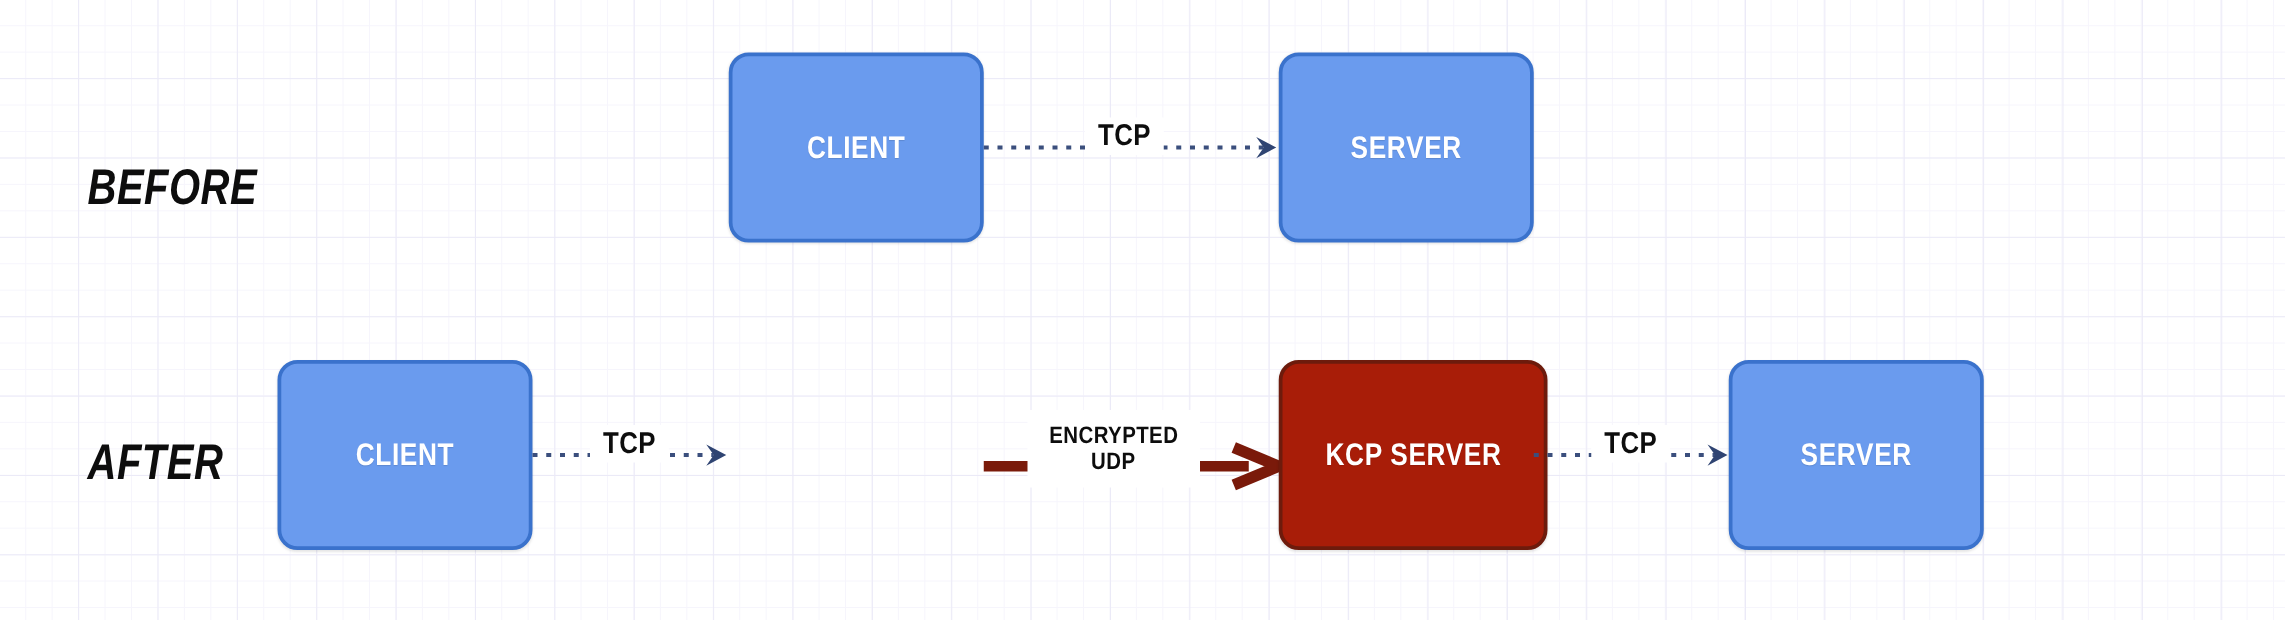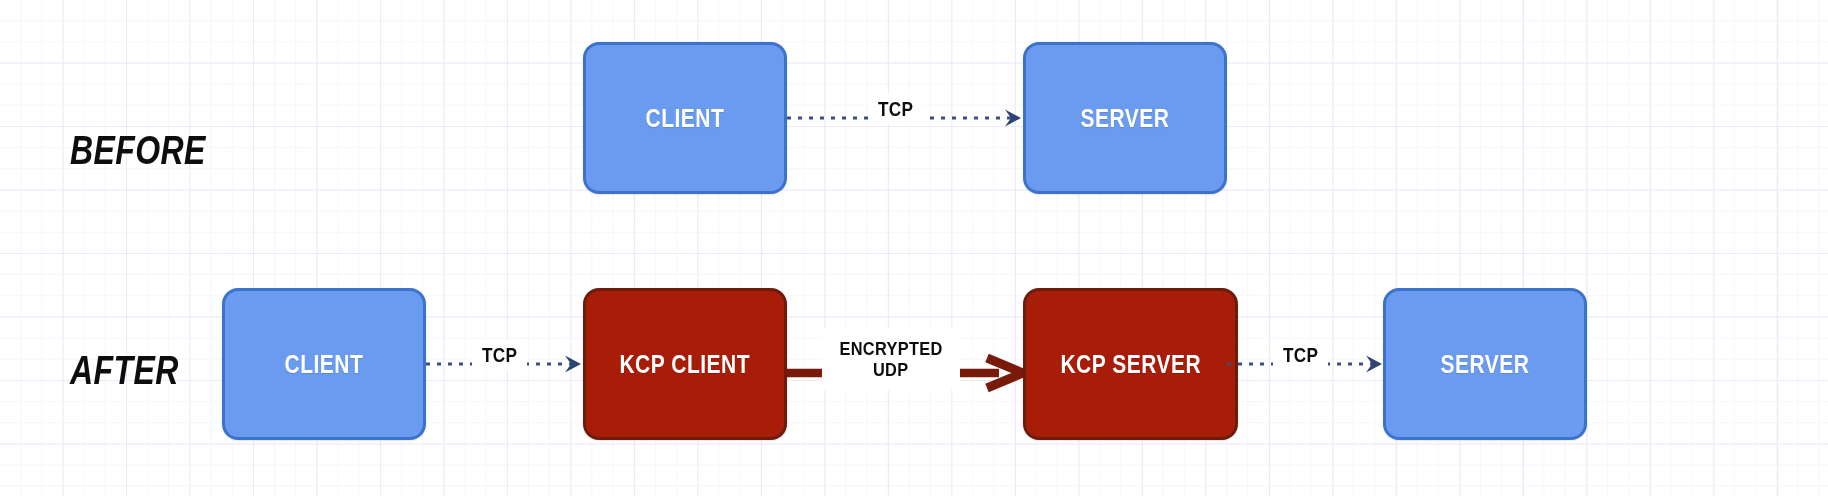--- a/index.html
+++ b/index.html
@@ -85,21 +85,21 @@
 
   .conn-label {
     position: absolute;
     display: flex;
     flex-direction: column;
     align-items: center;
     justify-content: center;
     background: #ffffff;
     font-family: "Liberation Sans Narrow", "Liberation Sans", "DejaVu Sans", sans-serif;
     font-weight: 700;
-    font-size: 20px;
+    font-size: 24px;
     letter-spacing: 0.4px;
     color: #0d0d0d;
     white-space: nowrap;
     line-height: 1.12;
     padding: 1px 7px;
   }
   .conn-label.two-line { font-size: 19px; padding: 3px 9px; }
   .conn-label span { transform: scaleX(0.86); display:block; }
 </style>
 </head>
@@ -136,23 +136,20 @@
   <div class="connector" style="left:426px; top:354px; width:157px; height:4px;">
     <svg width="157" height="20" viewBox="0 0 157 20">
       <line x1="0" y1="10" x2="145" y2="10" stroke="#3b4f7d" stroke-width="3.2" stroke-dasharray="4 7" stroke-linecap="butt"></line>
       <path d="M139,1.5 L155,10 L139,18.5 L145,10 Z" fill="#2f4472"></path>
     </svg>
   </div>
   <div class="conn-label" style="left:472px; top:340px; height:30px;">
     <span>TCP</span>
   </div>
 
-  <div class="node red" style="left:583px; top:288px; width:204px; height:152px;">
-    <span class="node-label">KCP CLIENT</span>
-  </div>
 
   <div class="connector" style="left:787px; top:356px; width:236px; height:4px;">
     <svg width="236" height="34" viewBox="0 0 236 34">
       <line x1="0" y1="17" x2="212" y2="17" stroke="#7a1a0a" stroke-width="8.5" stroke-linecap="butt"></line>
       <path d="M200,2 L236,17 L200,32" fill="none" stroke="#7a1a0a" stroke-width="9" stroke-linecap="butt" stroke-linejoin="miter"></path>
     </svg>
   </div>
   <div class="conn-label two-line" style="left:822px; top:328px; height:62px;">
     <span>ENCRYPTED</span>
     <span>UDP</span>

